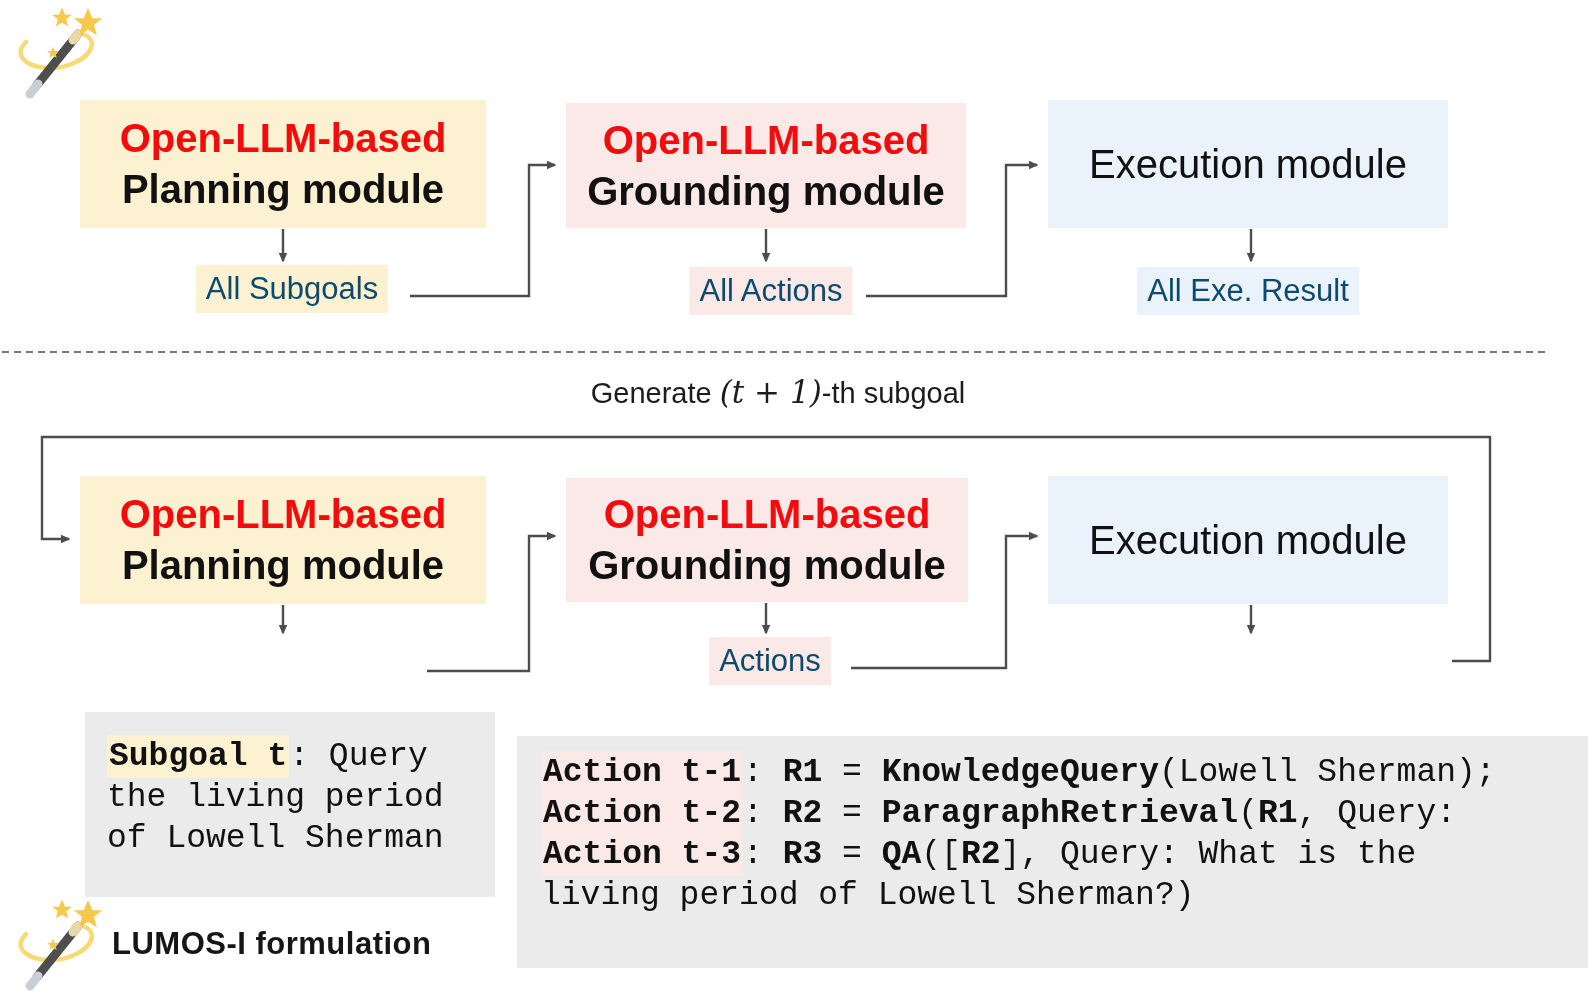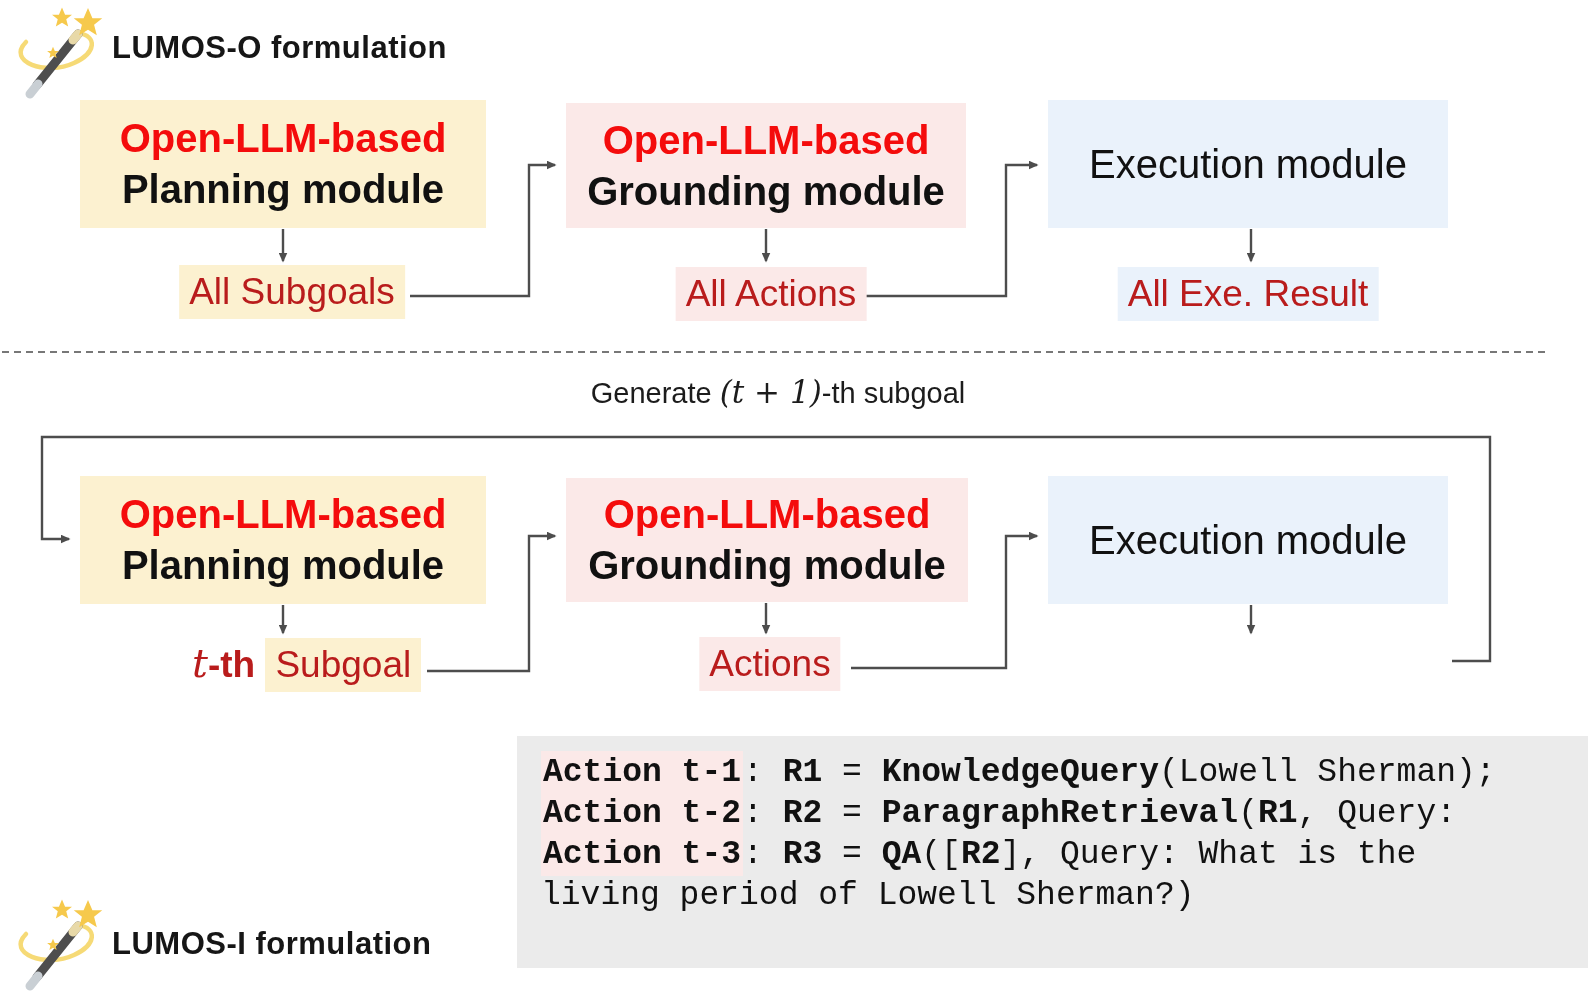--- a/index.html
+++ b/index.html
@@ -18,21 +18,21 @@
     position:absolute;display:flex;flex-direction:column;justify-content:center;align-items:center;
     text-align:center;line-height:51px;
   }
   .module-box .l1{font-size:40px;font-weight:bold;color:var(--c-red);white-space:nowrap;}
   .module-box .l2{font-size:40px;font-weight:bold;color:#111;white-space:nowrap;}
   .module-box .single{font-size:40px;font-weight:normal;color:#111;white-space:nowrap;}
   .bg-yellow{background:var(--c-yellow);}
   .bg-pink{background:var(--c-pink);}
   .bg-blue{background:var(--c-blue);}
   
-  .flow-label{position:absolute;font-size:37px;color:#b91c1c;white-space:pre;}
+  .flow-label{position:absolute;font-size:31px;color:#0c4a6e;white-space:pre;}
   .flow-label .sh-yellow,.flow-label .sh-pink,.flow-label .sh-blue{padding:6px 10px 7px 10px;}
   .centered{transform:translateX(-50%);}
   
   .sb{font-weight:bold;}
   .si{font-family:"DejaVu Serif",serif;font-style:italic;font-size:107%;}
   .sh-yellow{background:var(--c-yellow);}
   .sh-pink{background:var(--c-pink);}
   .sh-blue{background:var(--c-blue);}
   
   .loop-caption{position:absolute;font-size:29px;color:#1c1c1c;white-space:pre;}
@@ -77,21 +77,20 @@
 
   <svg class="wand layer" style="left:12px;top:6px;" viewBox="0 0 96 96">
     <path d="M14,36 C-6,56 34,70 62,57 C84,47 86,30 66,27" stroke="#F4D35E" stroke-width="4.5" fill="none" stroke-linecap="round" opacity="0.85"></path>
     <line x1="25" y1="79" x2="66" y2="28" stroke="#4E4E4E" stroke-width="9" stroke-linecap="round"></line>
     <line x1="18" y1="88" x2="26" y2="78" stroke="#C9CFD4" stroke-width="9" stroke-linecap="round"></line>
     <line x1="61" y1="34" x2="66" y2="28" stroke="#E8D9A8" stroke-width="9" stroke-linecap="round"></line>
     <path d="M0,-10 L2.94,-3.09 L9.51,-3.09 L4.05,1.18 L5.88,8.09 L0,4.5 L-5.88,8.09 L-4.05,1.18 L-9.51,-3.09 L-2.94,-3.09 Z" transform="translate(76,17) scale(1.5)" fill="#F6C94C"></path>
     <path d="M0,-10 L2.94,-3.09 L9.51,-3.09 L4.05,1.18 L5.88,8.09 L0,4.5 L-5.88,8.09 L-4.05,1.18 L-9.51,-3.09 L-2.94,-3.09 Z" transform="translate(50,12) scale(1.05)" fill="#F6C94C"></path>
     <path d="M0,-10 L2.94,-3.09 L9.51,-3.09 L4.05,1.18 L5.88,8.09 L0,4.5 L-5.88,8.09 L-4.05,1.18 L-9.51,-3.09 L-2.94,-3.09 Z" transform="translate(41,47) scale(0.62)" fill="#F6C94C"></path>
   </svg>
-  <div class="section-title" style="left:112px;top:30px;">LUMOS-O formulation</div>
 
   <div class="module-box bg-yellow layer" style="left:80px;top:100px;width:406px;height:128px;">
     <div class="l1">Open-LLM-based</div>
     <div class="l2">Planning module</div>
   </div>
   <div class="module-box bg-pink layer" style="left:566px;top:103px;width:400px;height:125px;">
     <div class="l1">Open-LLM-based</div>
     <div class="l2">Grounding module</div>
   </div>
   <div class="module-box bg-blue layer" style="left:1048px;top:100px;width:400px;height:128px;">
@@ -109,23 +108,27 @@
     <div class="l2">Planning module</div>
   </div>
   <div class="module-box bg-pink layer" style="left:566px;top:478px;width:402px;height:124px;">
     <div class="l1">Open-LLM-based</div>
     <div class="l2">Grounding module</div>
   </div>
   <div class="module-box bg-blue layer" style="left:1048px;top:476px;width:400px;height:128px;">
     <div class="single">Execution module</div>
   </div>
 
-  <div class="flow-label layer" style="left:192px;top:640px;"><span class="si">t</span><span class="sb">-th </span><span class="sh-yellow">Subgoal</span></div>
   <div class="flow-label centered layer" style="left:770px;top:643px;"><span class="sh-pink">Actions</span></div>
 
+  <div class="code-block layer" style="left:85px;top:712px;width:410px;height:185px;padding:24px 0 0 22px;box-sizing:border-box;">
+      <div class="code-line"><span class="sb sh-yellow">Subgoal t</span><span>: Query</span></div>
+      <div class="code-line"><span>the living period</span></div>
+      <div class="code-line"><span>of Lowell Sherman</span></div>
+    </div>
   <div class="code-block layer" style="left:517px;top:716px;width:1134px;height:232px;padding:16px 0 0 24px;box-sizing:border-box;margin-top:20px;">
       <div class="code-line"><span class="sb sh-pink">Action t-1</span><span>: </span><span class="sb">R1</span><span> = </span><span class="sb">KnowledgeQuery</span><span>(Lowell Sherman);</span></div>
       <div class="code-line"><span class="sb sh-pink">Action t-2</span><span>: </span><span class="sb">R2</span><span> = </span><span class="sb">ParagraphRetrieval</span><span>(</span><span class="sb">R1</span><span>, Query:</span></div>
       <div class="code-line"><span class="sb sh-pink">Action t-3</span><span>: </span><span class="sb">R3</span><span> = </span><span class="sb">QA</span><span>([</span><span class="sb">R2</span><span>], Query: What is the</span></div>
       <div class="code-line"><span>living period of Lowell Sherman?)</span></div>
     </div>
 
   <svg class="wand layer" style="left:12px;top:898px;" viewBox="0 0 96 96">
     <path d="M14,36 C-6,56 34,70 62,57 C84,47 86,30 66,27" stroke="#F4D35E" stroke-width="4.5" fill="none" stroke-linecap="round" opacity="0.85"></path>
     <line x1="25" y1="79" x2="66" y2="28" stroke="#4E4E4E" stroke-width="9" stroke-linecap="round"></line>

